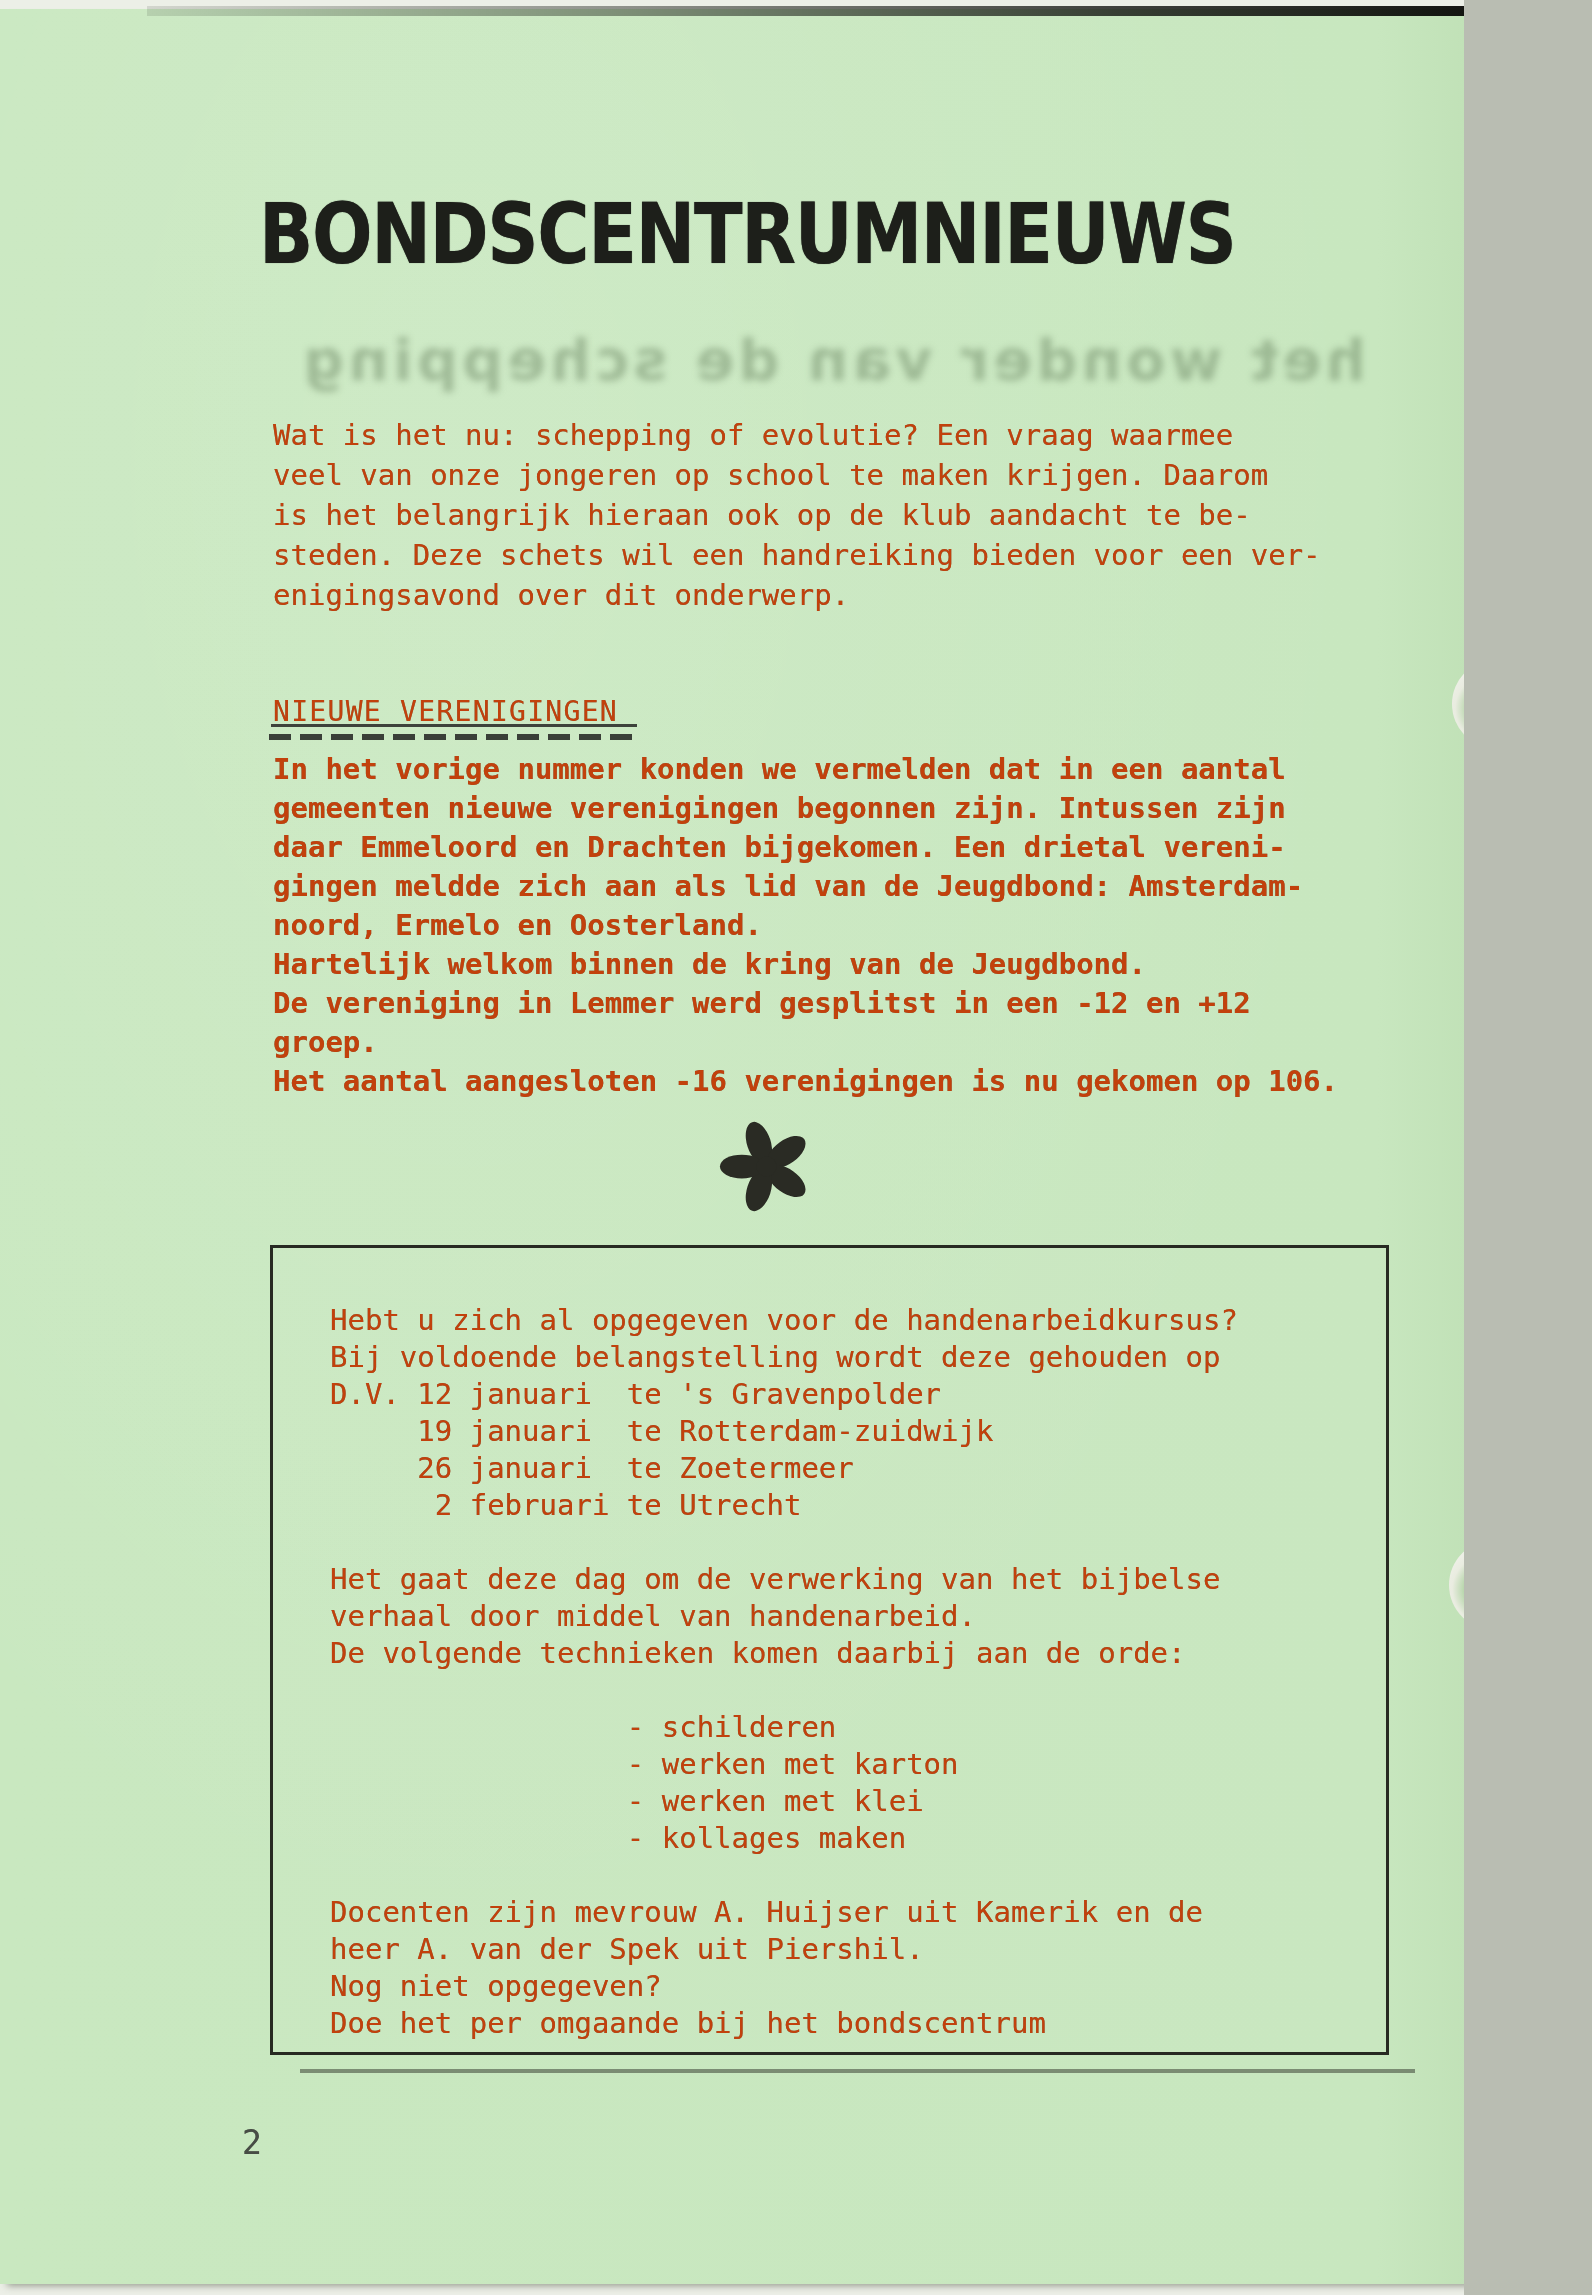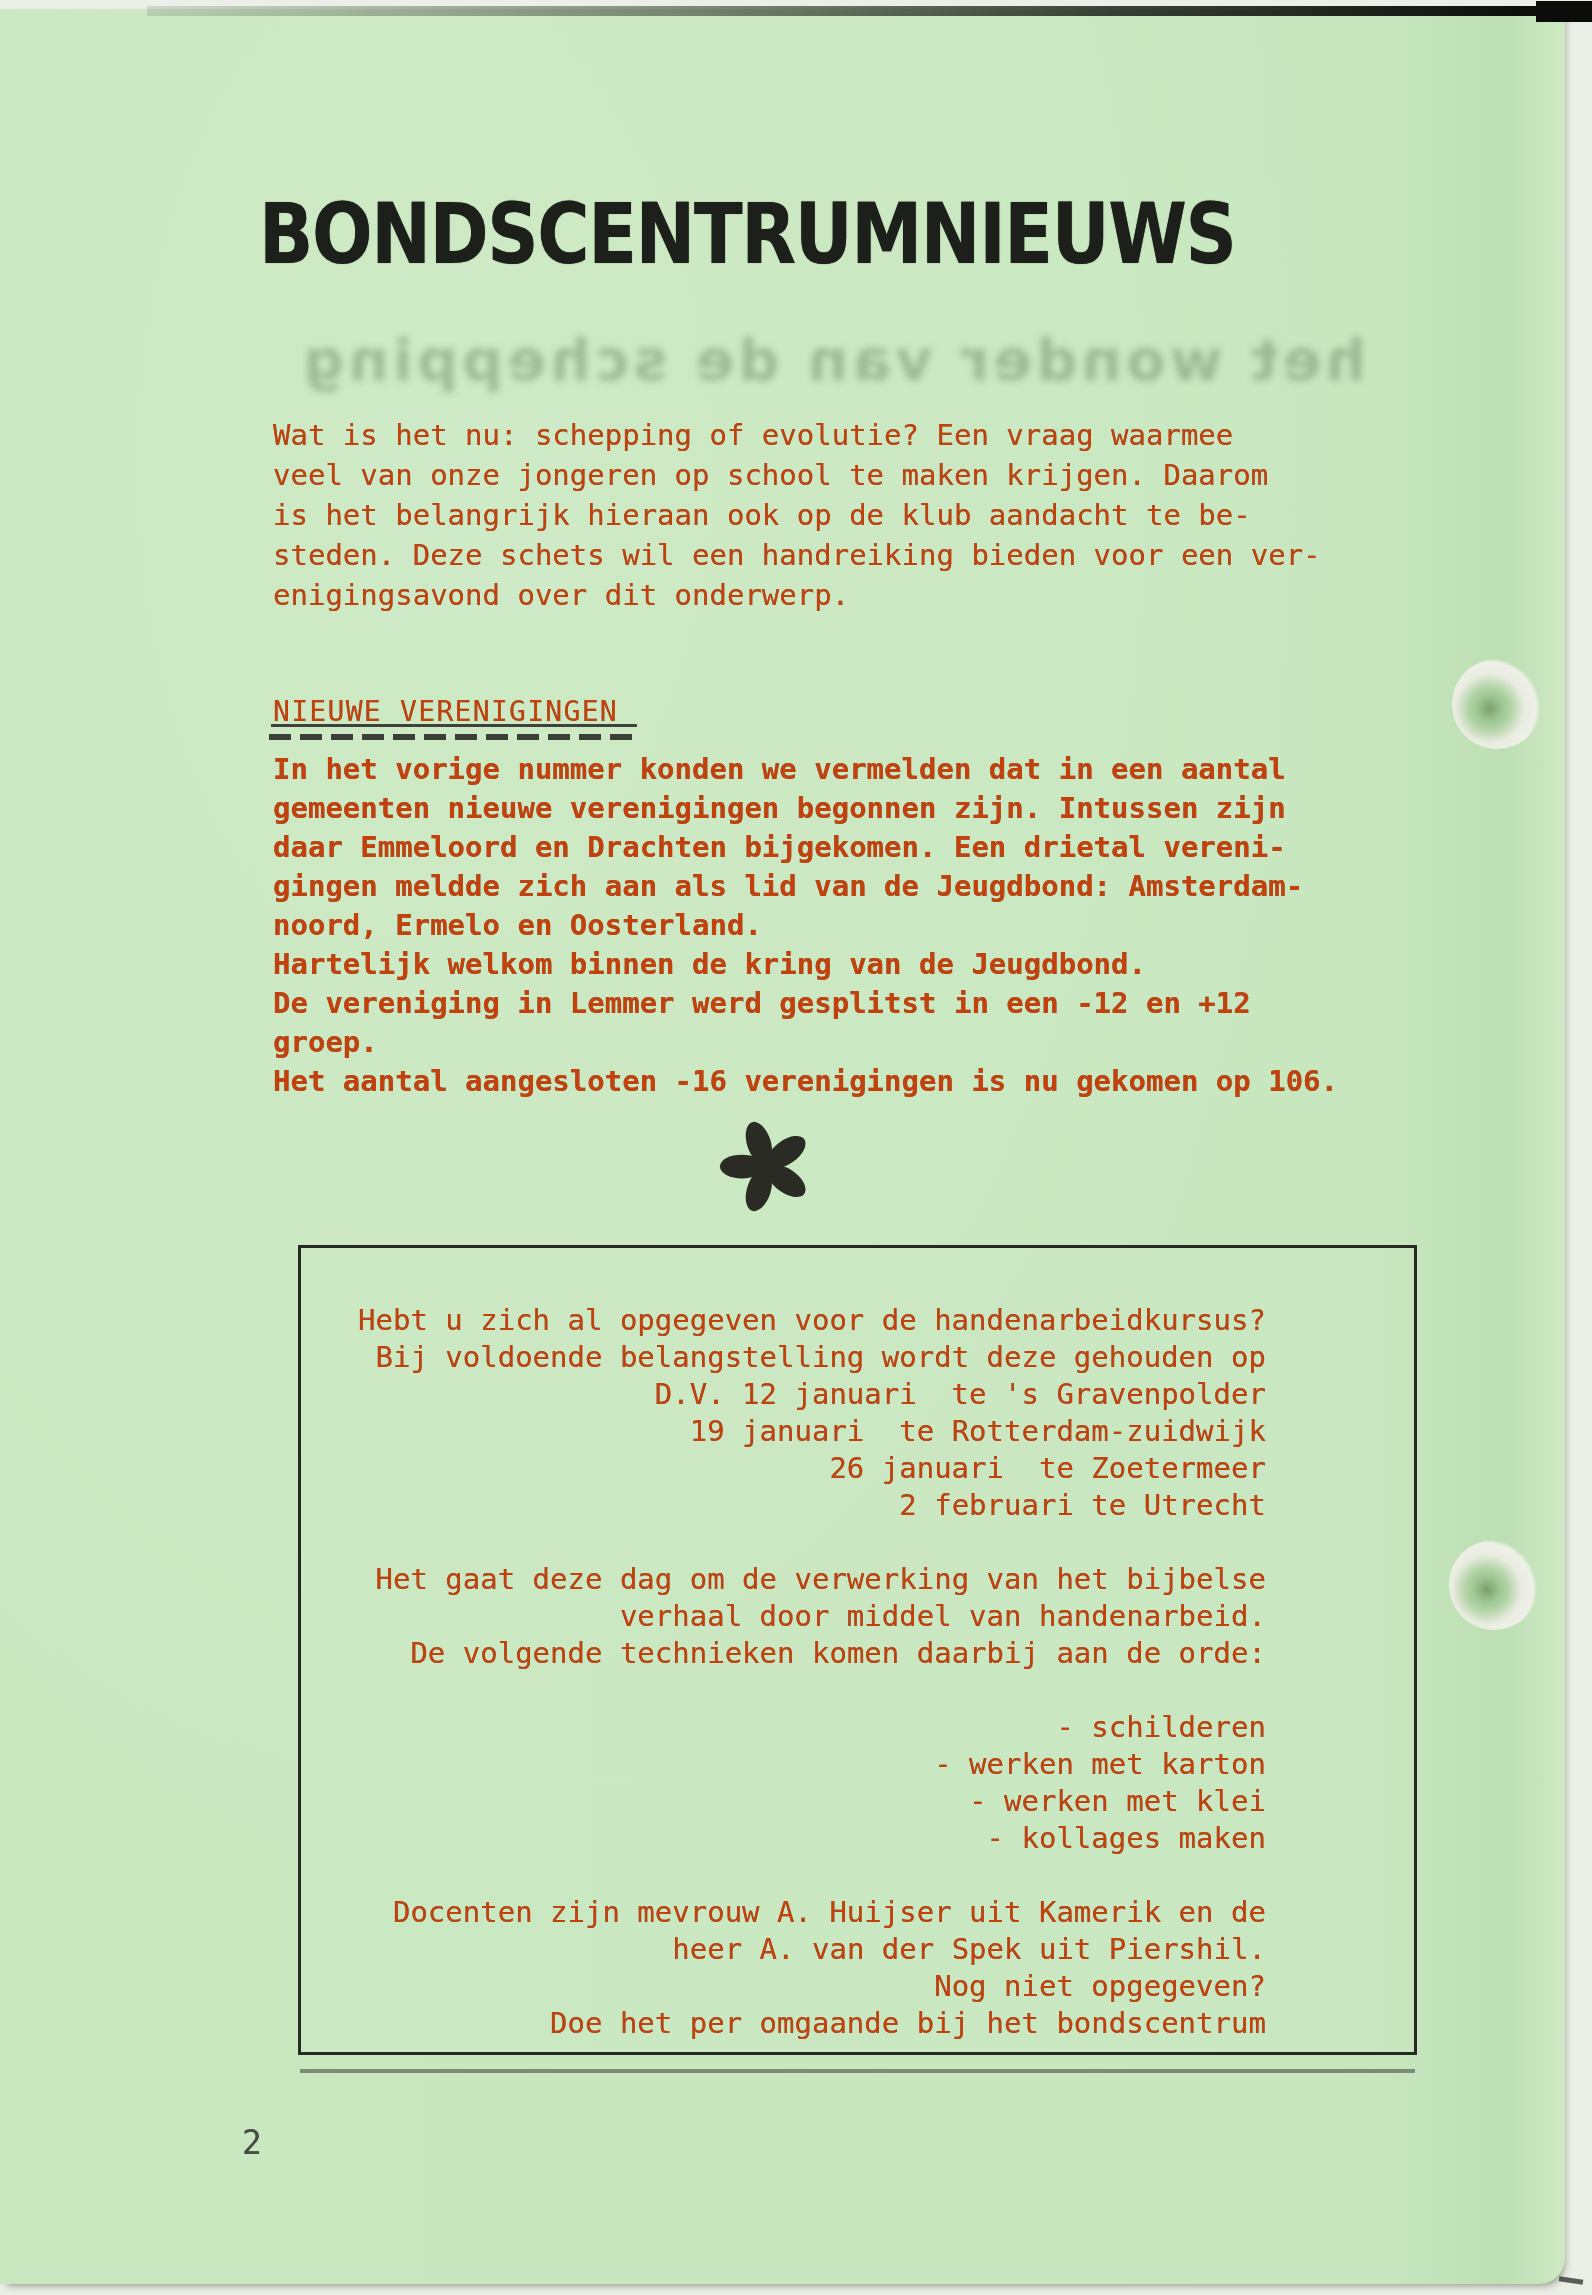--- a/index.html
+++ b/index.html
@@ -1,16 +1,16 @@
 <!DOCTYPE html>
 <html style="font-size:14px"><head>
 <meta charset="utf-8">
 <style>
   html,body{margin:0;padding:0;background:#b9bdb2;}
-  .scan{position:relative;width:1592px;height:2295px;overflow:hidden;
+  .scan{position:relative;width:1464px;height:2295px;overflow:hidden;
         background:#ecefe7;font-family:"DejaVu Sans Mono","Liberation Mono",monospace;}
   
   .paper{position:absolute;left:0;top:8.6px;width:1565px;height:2275px;
          background:
            radial-gradient(ellipse at 30% 20%, rgba(255,255,255,0.10), rgba(255,255,255,0) 60%),
            linear-gradient(90deg, #c9e8c0 0%, #c8e7bf 88%, #bedfb4 96%, #cde9c3 100%),
            #c8e7bf;
          border-radius:0 0 26px 0;
          box-shadow:3.5px 5.2px 7.8px -3.5px rgba(70,78,60,0.5);}
   
@@ -34,22 +34,22 @@
         text-shadow:0 0 0.6px rgba(61,66,59,0.65);}
   .intro{left:273px;top:415px;line-height:40px;}
   .section-par{left:273px;top:750px;line-height:39px;font-weight:bold;}
   .heading{left:273px;top:696px;line-height:31px;font-size:28px;letter-spacing:1.3px;}
   .heading-underline{position:absolute;left:271px;top:724px;width:366px;height:2.6px;background:#3d423b;}
   .heading-dashes{position:absolute;left:269px;top:734px;width:371px;height:6px;
         background:repeating-linear-gradient(90deg,#3a3f38 0 22.4px,rgba(0,0,0,0) 22.4px 31px);}
   
   .asterisk{position:absolute;left:719px;top:1119px;width:95px;height:95px;transform:rotate(-18deg);}
   
-  .notice{position:absolute;left:298px;top:1245px;width:1113px;height:804px;
-          border:3.5px solid #272a22;background:rgba(255,255,255,0.02);text-align:right;}
+  .notice{position:absolute;left:270px;top:1245px;width:1113px;height:804px;
+          border:3.5px solid #272a22;background:rgba(255,255,255,0.02);}
   .notice-text{left:57px;top:54px;line-height:37px;position:absolute;}
   .notice-shadow{position:absolute;left:300px;top:2069px;width:1115px;height:3.5px;background:rgba(45,50,40,0.5);}
   
   .hole{position:absolute;width:90px;height:90px;border-radius:50%;
         background:radial-gradient(circle at 42% 55%, #7e9e70 0%, #9ec793 18%, #b3d4a7 30%, #e9ece0 48%, #eff1e9 64%, rgba(239,241,233,0) 70%);}
   .hole.h1{left:1452px;top:659px;}
   .hole.h2{left:1449px;top:1540px;}
   
   .pagenum{position:absolute;left:242px;top:2123px;font-size:33px;color:#474c45;
            text-shadow:0 0 0.6px rgba(61,66,59,0.6);}

